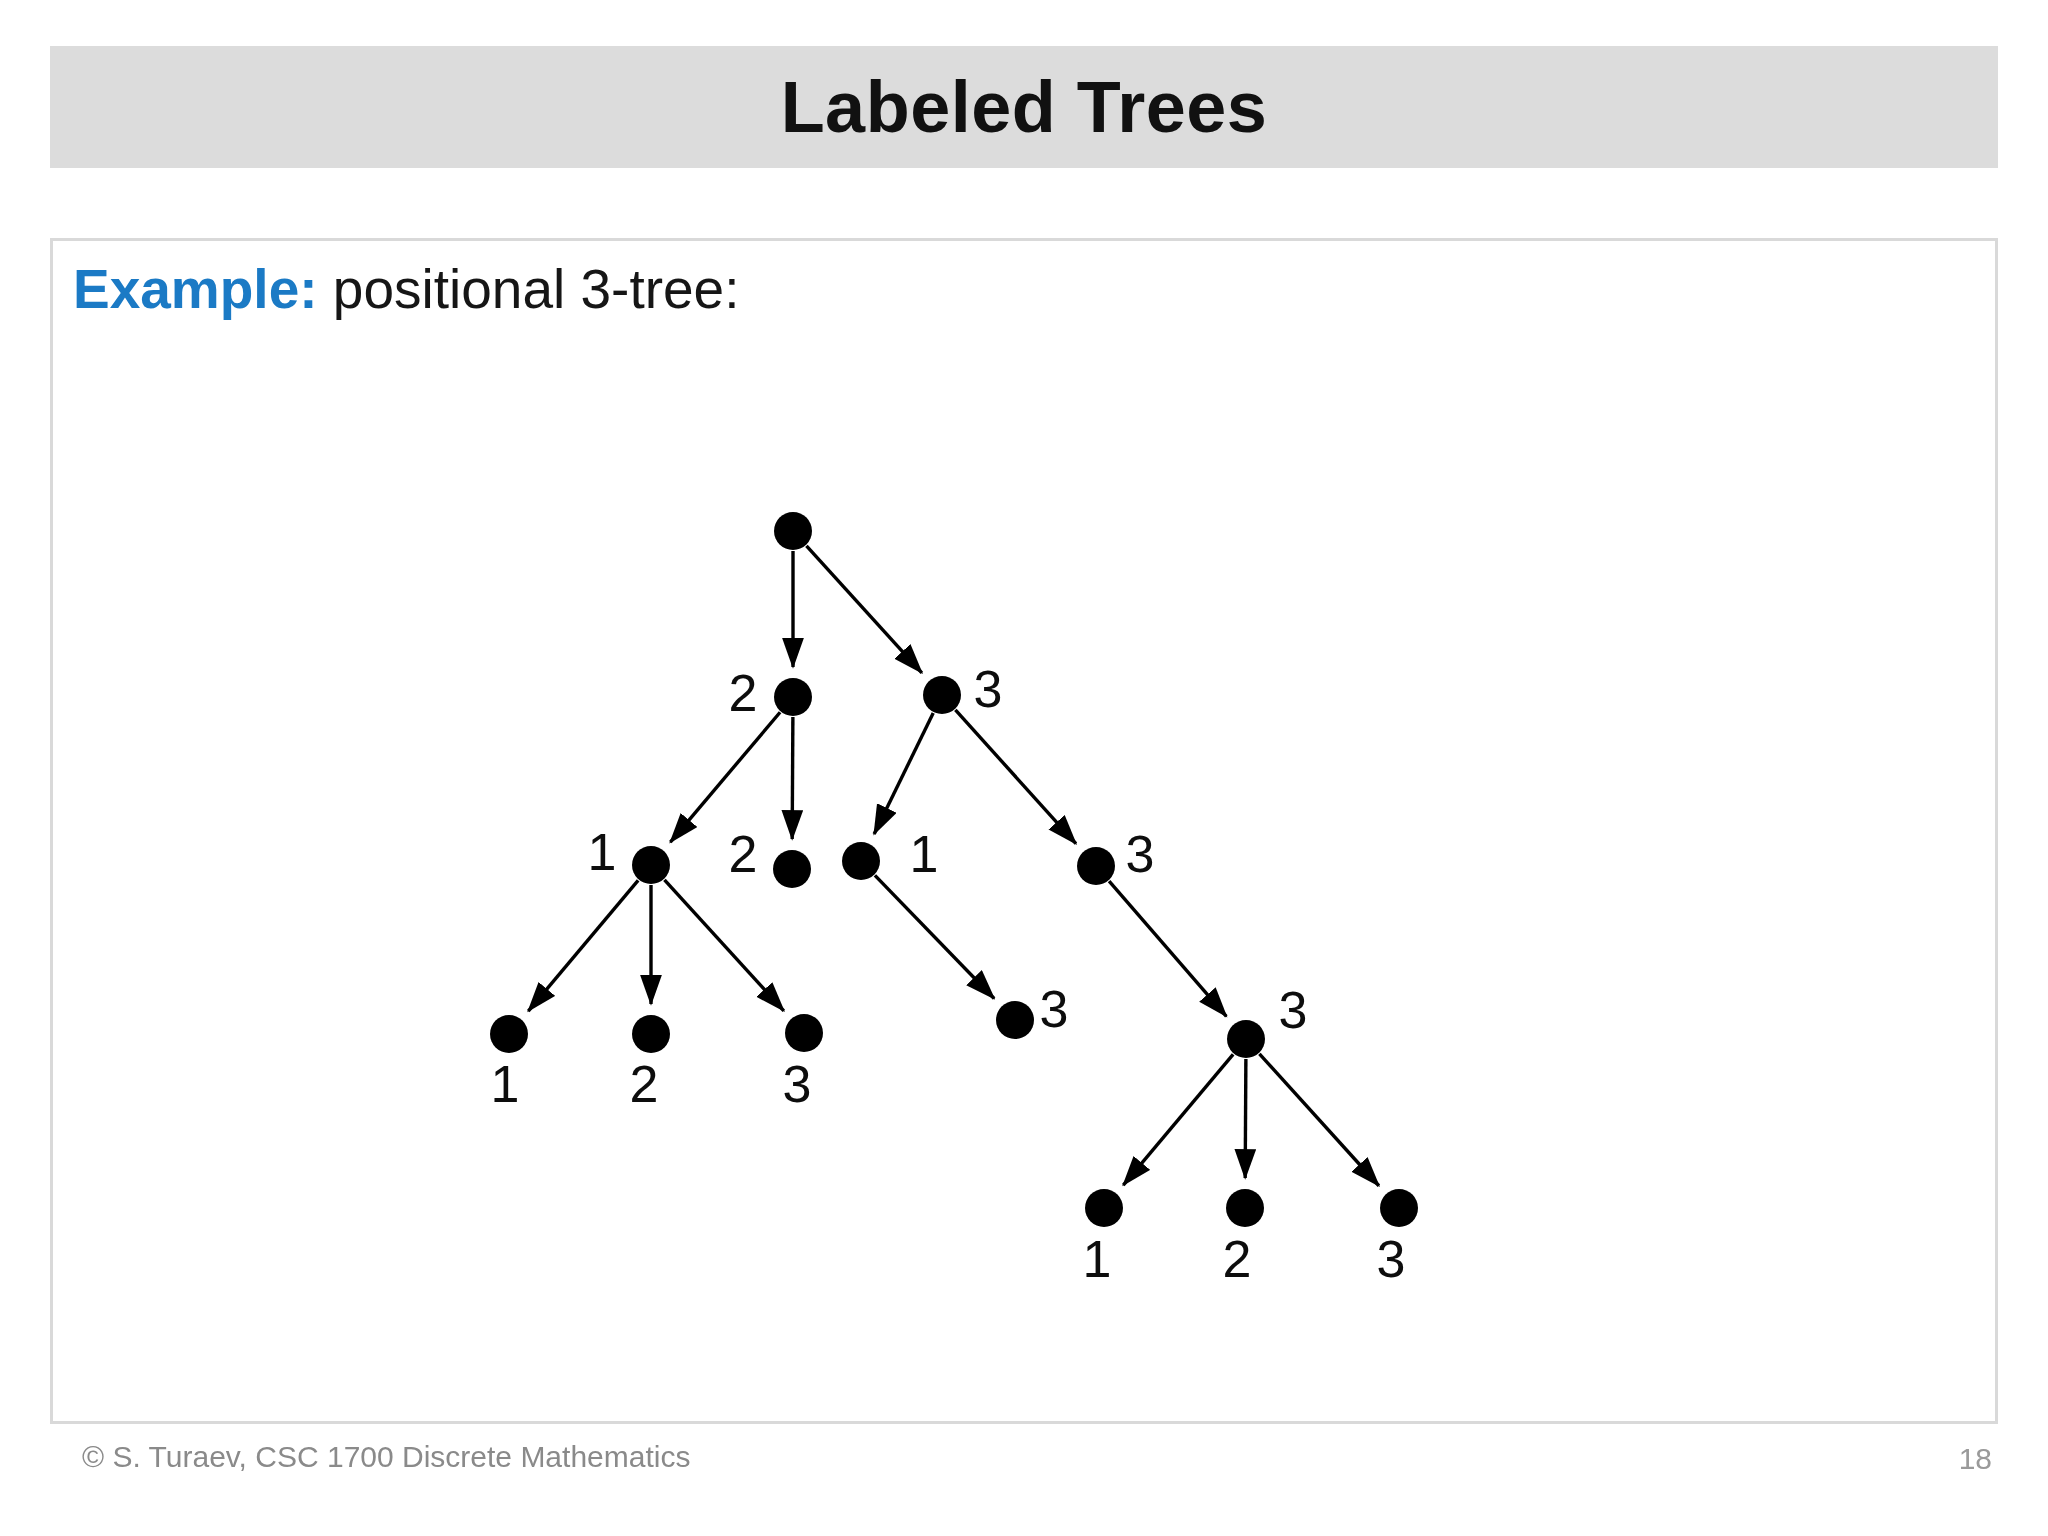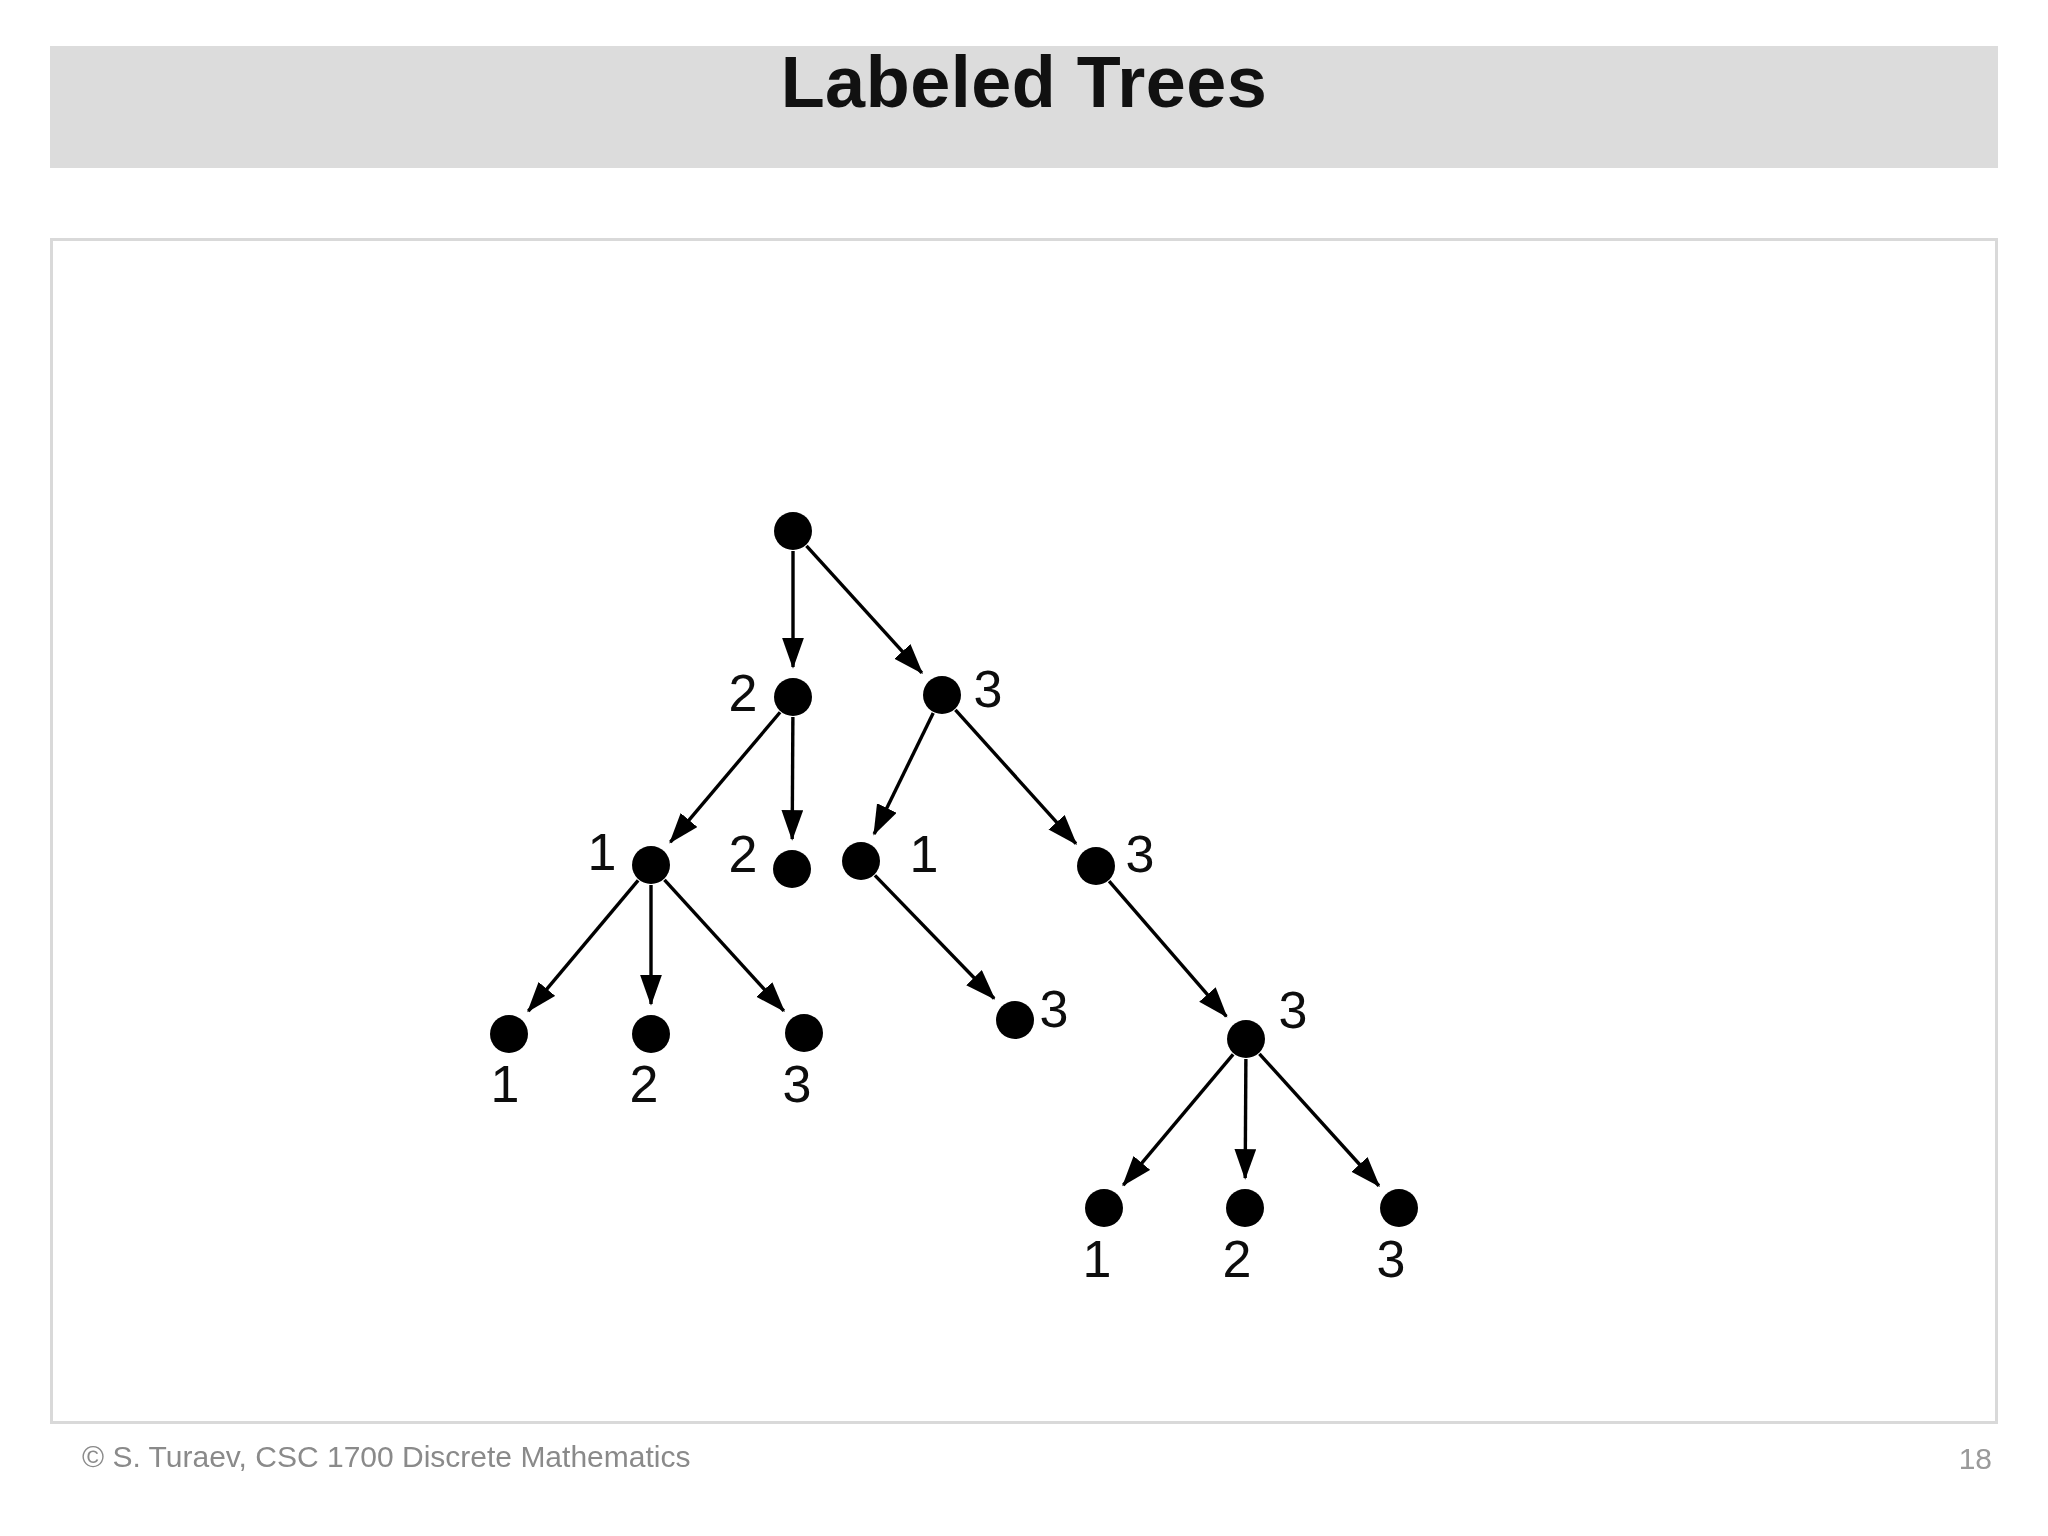--- a/index.html
+++ b/index.html
@@ -26,20 +26,21 @@
 
   
   #title-bar {
     position: absolute;
     left: 50px;
     top: 46px;
     width: 1948px;
     height: 122px;
     background: #dcdcdc;
     display: flex;
+    align-items: center;
     justify-content: center;
   }
   #title-text {
     font-size: 72px;
     font-weight: bold;
     color: #111111;
     letter-spacing: 0.5px;
     line-height: 1;
     white-space: nowrap;
   }
@@ -118,20 +119,23 @@
 <body>
 
 <div id="slide">
 
   <div id="title-bar">
     <div id="title-text">Labeled Trees</div>
   </div>
 
   <div id="content-box">
 
+    <div id="example-line">
+      <span id="example-label">Example:</span><span id="example-rest"> positional 3-tree:</span>
+    </div>
 
     <svg id="tree-svg" viewBox="0 0 1942 1180" preserveAspectRatio="xMinYMin meet">
       <defs>
         <marker id="arrowhead" markerWidth="9" markerHeight="9" refX="8.5" refY="3.2" orient="auto" markerUnits="strokeWidth">
           <path d="M0,0 L9,3.2 L0,6.4 z" fill="#000000"></path>
         </marker>
       </defs>
       <g id="edge-layer">
           <line x1="740" y1="310" x2="740" y2="426" stroke="#000000" stroke-width="3.4" marker-end="url(#arrowhead)"></line>
           <line x1="753.4489626064286" y1="304.80288501647175" x2="868.826556090357" y2="431.79567247529235" stroke="#000000" stroke-width="3.4" marker-end="url(#arrowhead)"></line>

